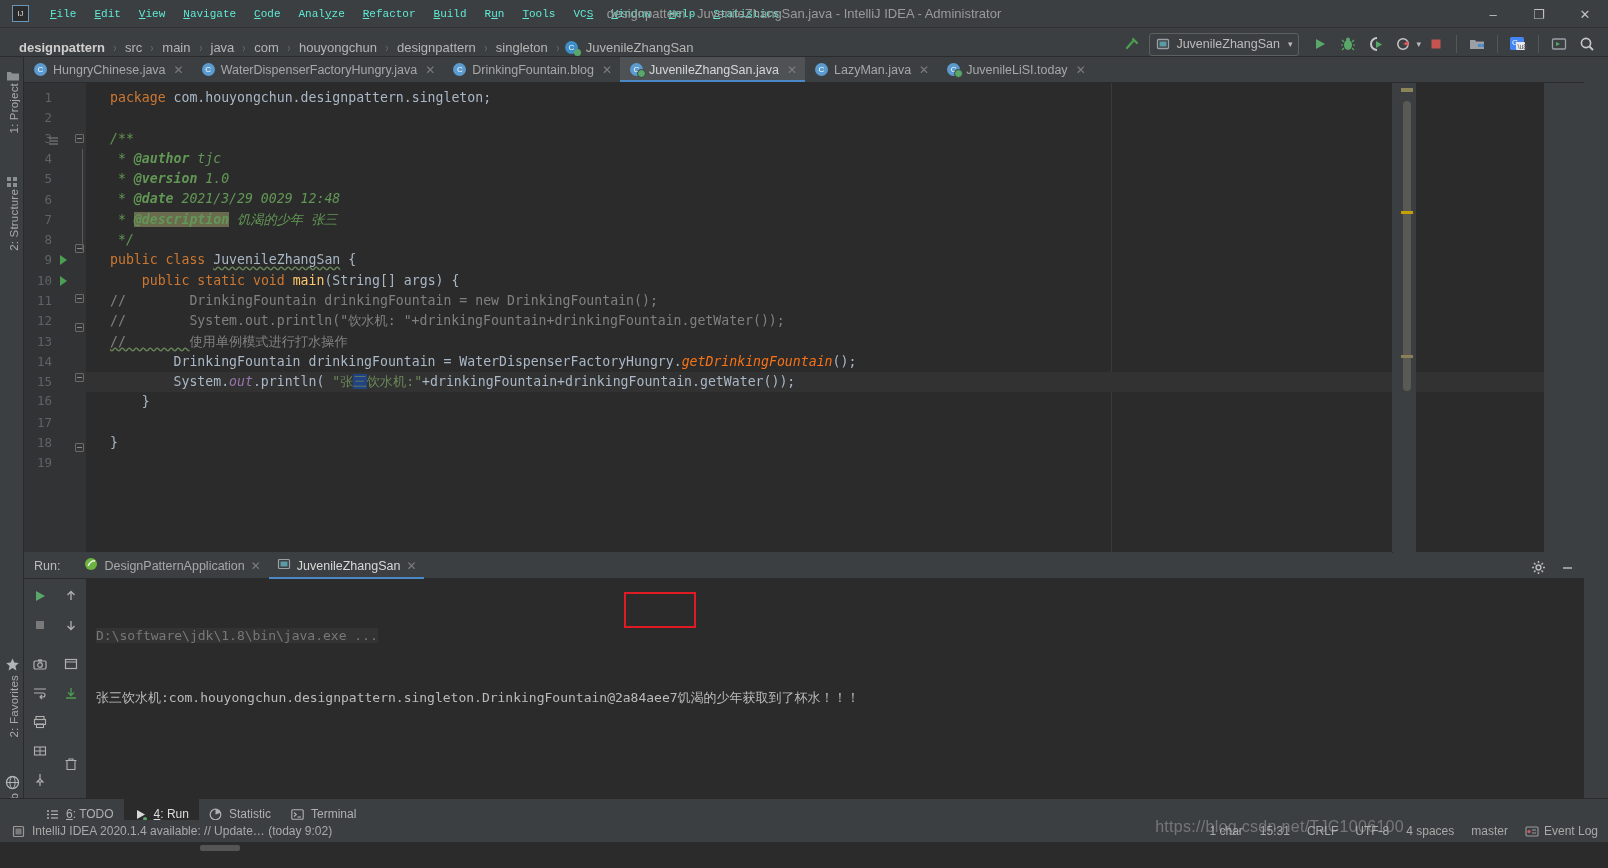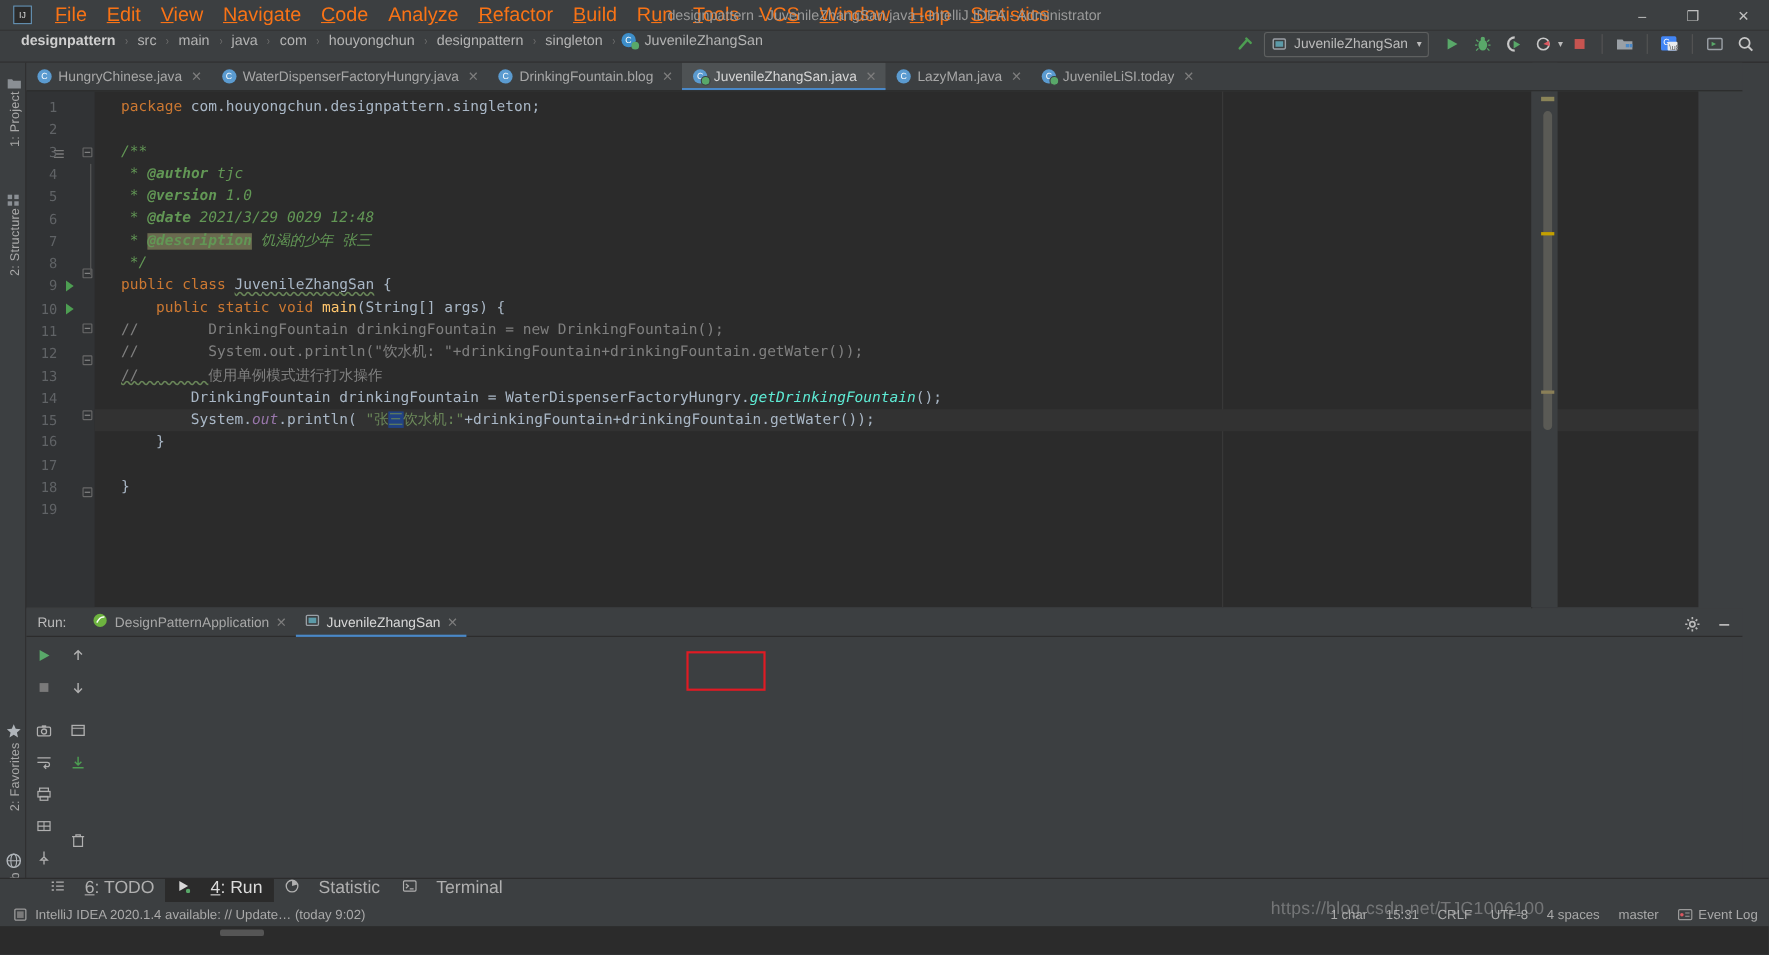--- a/index.html
+++ b/index.html
@@ -19,40 +19,41 @@
     border-bottom: 1px solid #323232;
   }
   .ij-logo {
     width: 17px; height: 17px; margin-left: 12px; margin-right: 12px;
     background: #2b2b2b; border: 1px solid #6897bb; position: relative;
     display: flex; align-items: center; justify-content: center;
     font-size: 8px; color: #ddd; font-family: "Liberation Sans", sans-serif;
   }
   .menu { display: flex; align-items: center; gap: 0px; }
   .menu-item {
-    padding: 4px 9px; font-size: 18px; color: #f97316; cursor: default;
+    padding: 4px 9px; font-size: 11px; color: #5eead4; cursor: default;
     white-space: nowrap;
+    font-family: Liberation Mono, monospace;
   }
   .menu-item .mn { text-decoration: underline; }
   .title-text {
     position: absolute; left: 0; right: 0; text-align: center;
     font-size: 13px; color: #9a9a9a; pointer-events: none;
   }
   .win-btns {
     position: absolute; right: 0; top: 0; height: 28px; display: flex;
   }
   .win-btn {
     width: 46px; height: 28px; display: flex; align-items: center;
     justify-content: center; color: #c0c0c0; font-size: 13px;
   }
 
   
   .navbar {
     position: absolute; left: 0; top: 28px; width: 1608px; height: 29px;
-    background: #3c3f41; display: flex; align-items: flex-start;
+    background: #3c3f41; display: flex; align-items: flex-end;
     border-bottom: 1px solid #2b2b2b;
   }
   .crumbs { display: flex; align-items: center; padding-left: 16px; }
   .crumb {
     font-size: 13px; color: #b4b4b4; padding: 1px 3px; white-space: nowrap;
   }
   .crumb.bold { font-weight: bold; color: #cfcfcf; }
   .crumb-sep {
     color: #6e6e6e; font-size: 12px; margin: 0 5px; transform: scaleX(0.7);
   }
@@ -161,21 +162,21 @@
   .cline { height: 20.3px; padding-left: 24px; position: relative; }
   .cline.hl { background: #323232; }
   .kw { color: #cc7832; }
   .str { color: #6a8759; }
   .cmt { color: #808080; }
   .doc { color: #629755; font-style: italic; }
   .doctag { color: #629755; font-weight: bold; font-style: italic; }
   .doctag-hl { background: #6a6a4f; }
   .fld { color: #9876aa; font-style: italic; }
   .mth { color: #ffc66d; }
-  .mthi { color: #5eead4; font-style: italic; }
+  .mthi { color: #f97316; font-style: italic; }
   .typo { text-decoration: underline wavy #6a8759; text-decoration-skip-ink: none; }
   .caret-sel { background: #214283; }
   .editor-vline {
     position: absolute; top: 0; bottom: 0; width: 1px; background: #3a3a3a;
   }
 
   
   .marker-strip {
     position: absolute; right: 0; top: 83px; width: 24px; height: 469px;
     background: #3c3f41;
@@ -232,22 +233,22 @@
     position: absolute; border: 2px solid #e01b24; pointer-events: none;
   }
 
   
   .bottombar {
     position: absolute; left: 0; top: 798px; width: 1608px; height: 22px;
     background: #3c3f41; display: flex; align-items: center;
     border-top: 1px solid #2b2b2b;
   }
   .bbtn {
-    display: flex; align-items: flex-start; gap: 18px; height: 22px;
-    padding: 0 10px; font-size: 16px; color: #b0b0b0;
+    display: flex; align-items: flex-end; gap: 7px; height: 22px;
+    padding: 0 10px; font-size: 12px; color: #b0b0b0;
   }
   .bbtn.active { background: #2b2b2b; color: #dcdcdc; }
   .bbtn .mn { text-decoration: underline; }
 
   
   .statusbar {
     position: absolute; left: 0; top: 820px; width: 1608px; height: 22px;
     background: #3c3f41; display: flex; align-items: center;
     font-size: 12px; color: #a9a9a9;
   }
@@ -646,20 +647,26 @@
               <path d="M7 2 V9 M4 6.5 L7 9.5 L10 6.5 M2 12 h10" stroke="#4d9e52" stroke-width="1.3" fill="none"></path>
             </svg>
         </div>
         <div class="rsb-btn" style="margin-top:42px">
           <svg width="14" height="14" viewBox="0 0 14 14">
               <path d="M3 3.5 h8 v9 H3 Z M5 3.5 V2 h4 v1.5 M1.5 3.5 h11" fill="none" stroke="#b0b0b0" stroke-width="1.1"></path>
             </svg>
         </div>
       </div>
     </div>
+    <div class="console">
+      <div><span class="con-dim">D:\software\jdk\1.8\bin\java.exe ...</span></div>
+      <div><span>张三饮水机:com.houyongchun.designpattern.singleton.DrinkingFountain</span><span>@2a84aee7</span><span>饥渴的少年获取到了杯水！！！</span></div>
+      <div>&nbsp;</div>
+      
+    </div>
     <div class="redbox" style="left:600px;top:39px;width:72px;height:36px"></div>
   </div>
 
   <div class="bottombar">
     <div style="width:36px"></div>
     <div id="bottombtns" style="display:flex;align-items:stretch;height:22px">
         <div class="bbtn">
           <span style="display: inline-flex;">
             <svg width="13" height="13" viewBox="0 0 13 13">
               <line x1="1" y1="3" x2="3" y2="3" stroke="#b0b0b0" stroke-width="1.4"></line>

